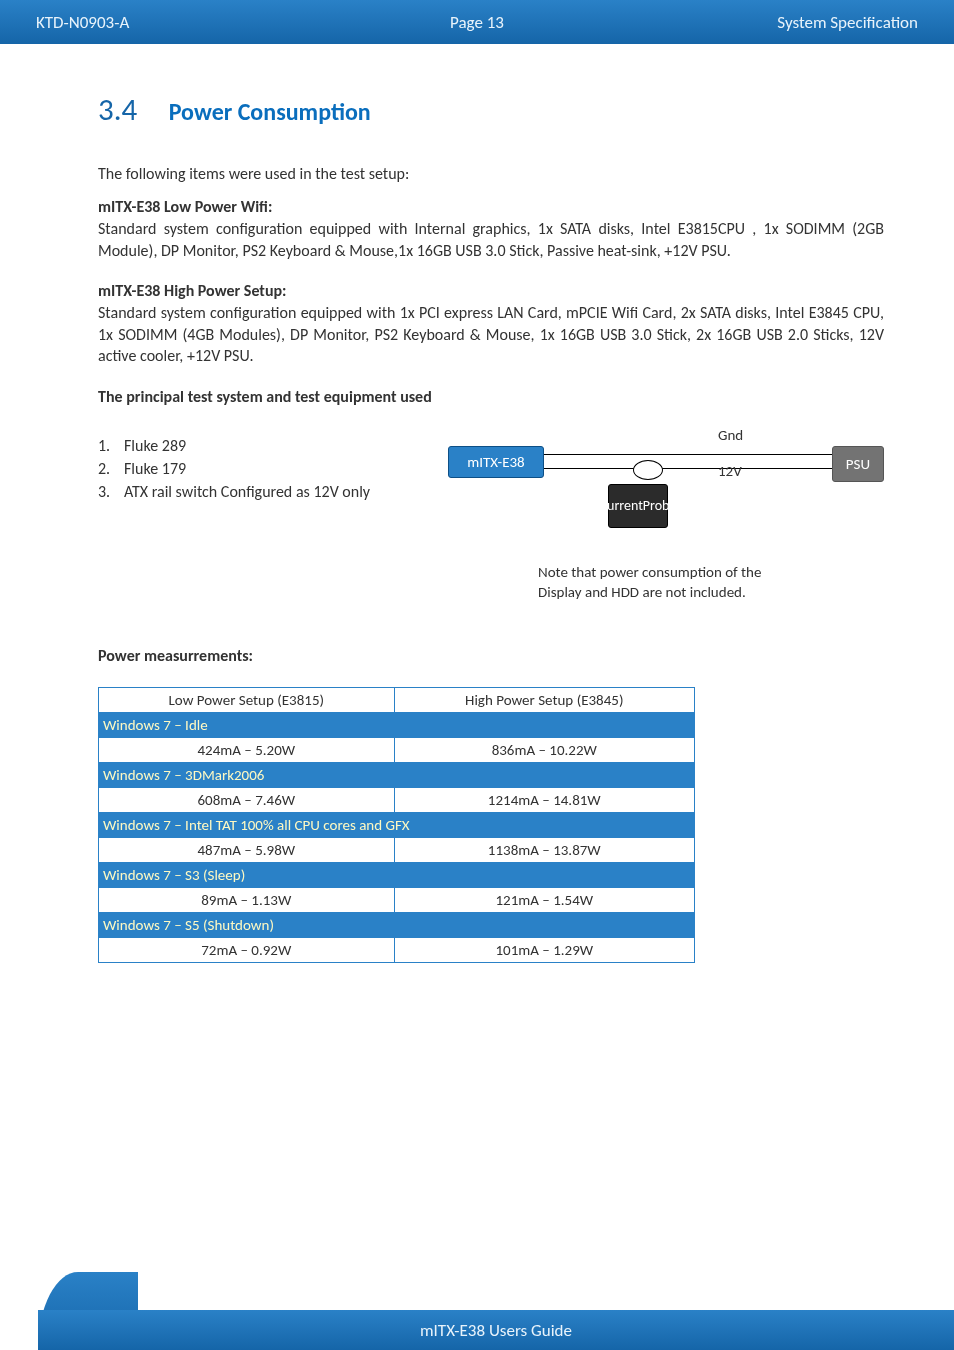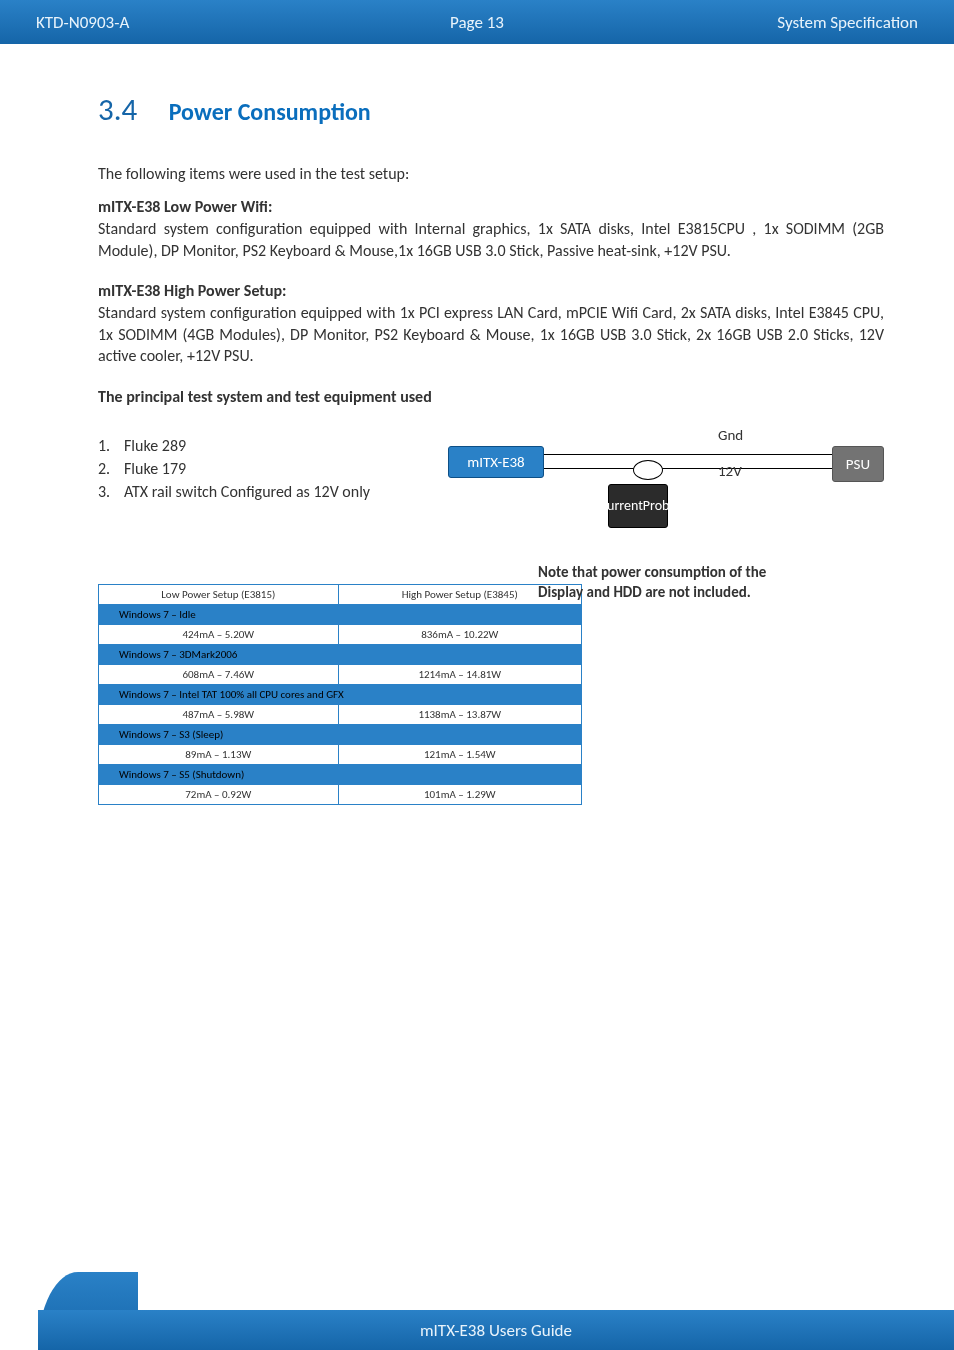--- a/index.html
+++ b/index.html
@@ -28,29 +28,29 @@
   .b-mitx { left: 20px;  top: 12px; width: 96px; height: 32px; background: #2a81c7; border: 1px solid #0d4f86; }
   .b-psu  { right: 0;  top: 12px; width: 52px; height: 36px; background: #737373; border: 1px solid #555; }
   .b-probe{ left: 180px; top: 50px; width: 60px; height: 44px; background: #2b2b2b; border: 1px solid #000; line-height: 1.1; text-align: center; font-size: 14px; }
   .lbl { position: absolute; font-size: 15px; color: #333; }
   .l-gnd { left: 290px; top: -8px; text-align: center; }
   .l-12v { left: 290px; top: 28px; }
   
   .wire { position: absolute; background: #000; }
   .w1 { left: 116px; top: 20px; width: 296px; height: 1.5px; }
   .w2 { left: 116px; top: 34px; width: 296px; height: 1.5px; }
-  .note { font-size: 15px; margin-left: 110px; line-height: 1.35; margin-top: 10px; font-weight: bold; }
+  .note { font-size: 15px; margin-left: 110px; line-height: 1.35; margin-top: 10px; }
   
   .loop { position: absolute; left: 205px; top: 26px; width: 30px; height: 20px; border: 1.5px solid #000; border-radius: 50%; background: #fff; }
   .meas-head { font-weight: bold; font-size: 16px; margin-top: 62px; margin-bottom: 22px; }
   
-  table.pm { border-collapse: collapse; width: 484px; font-size: 11px; }
+  table.pm { border-collapse: collapse; width: 597px; font-size: 15px; }
   table.pm th, table.pm td { border: 1px solid #2a81c7; padding: 3px 8px; text-align: center; }
   table.pm th { font-weight: normal; background: #fff; color: #333; }
-  table.pm .band td { background: #2a81c7; color: #000000; text-align: left; padding-left: 20px; }
+  table.pm .band td { background: #2a81c7; color: #fef9c3; text-align: left; padding-left: 4px; }
   
   .ftr-wrap { position: absolute; left: 0; right: 0; bottom: 0; height: 78px; }
   .ftr-curve { position: absolute; left: 38px; bottom: 0; width: 100px; height: 78px; background: linear-gradient(to bottom, #2a81c7, #1565a8); border-top-left-radius: 40px 78px; }
   .ftr-bar { position: absolute; left: 38px; right: 0; bottom: 0; height: 40px; background: linear-gradient(to bottom, #2a81c7, #1565a8); color: #e8f3fb; display: flex; align-items: center; justify-content: center; font-size: 17px; }
 </style>
 </head>
 <body>
 
 <div class="page">
 
@@ -98,20 +98,21 @@
         <div class="lbl l-gnd">Gnd</div>
         <div class="lbl l-12v">12V</div>
 
         <div class="note" style="position:absolute; top:118px; left:0;">
           <span>Note that power consumption of the</span><br>
           <span>Display and HDD are not included.</span>
         </div>
       </div>
     </div>
 
+    <div class="meas-head">Power measurrements:</div>
 
     <table class="pm">
       <tbody>
           <tr>
         <th>Low Power Setup (E3815)</th>
         <th>High Power Setup (E3845)</th>
       </tr>
       <tr class="band">
             <td colspan="2">Windows 7 – Idle</td>
           </tr>

